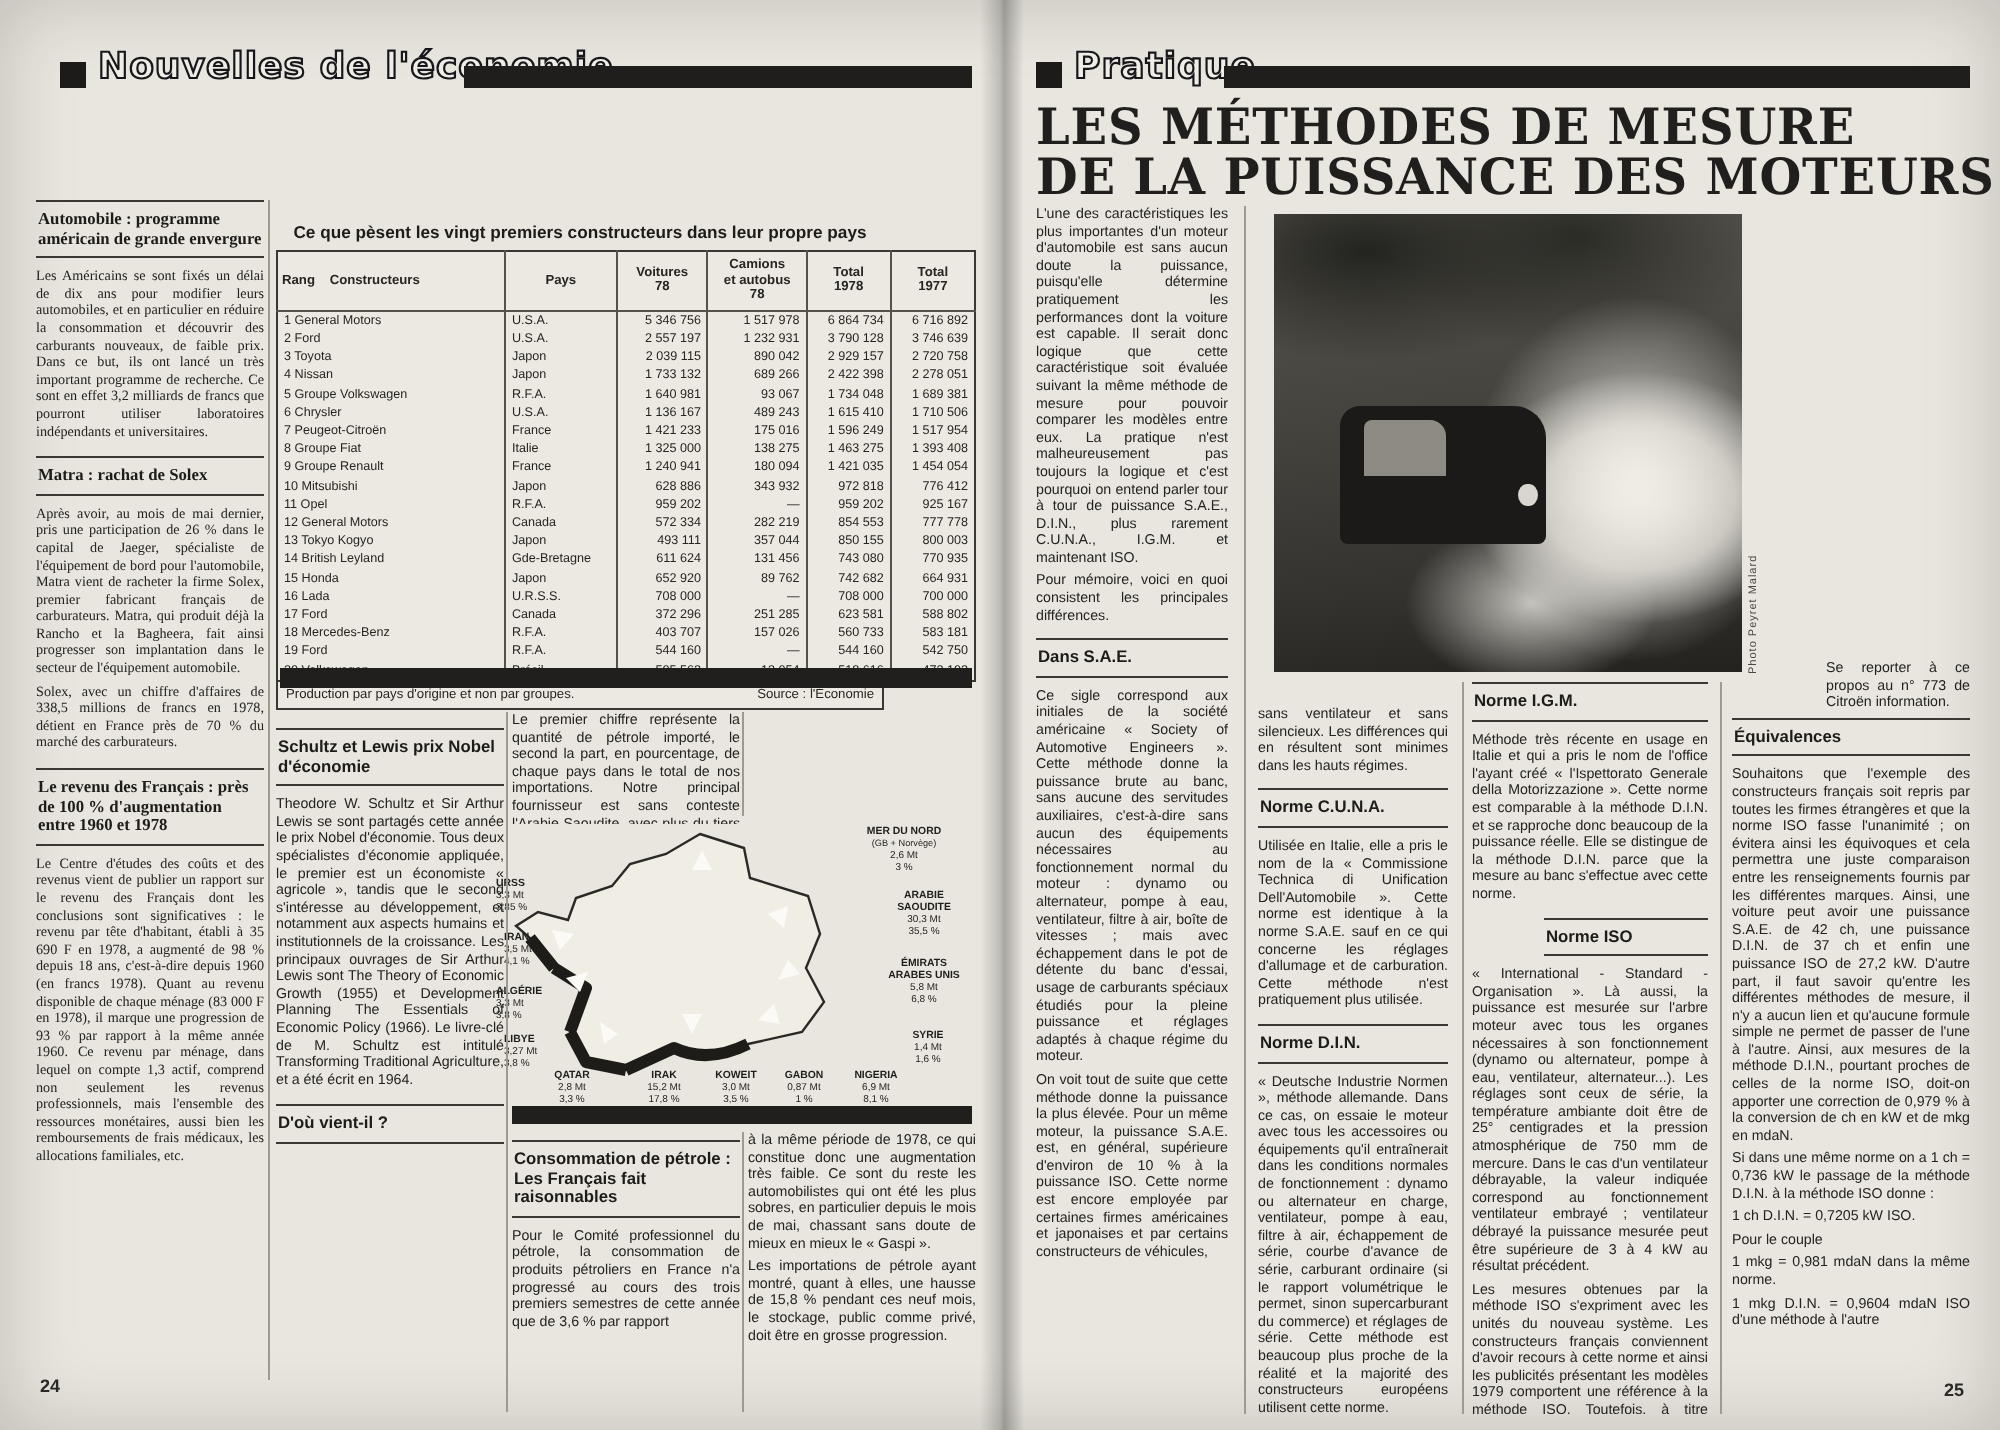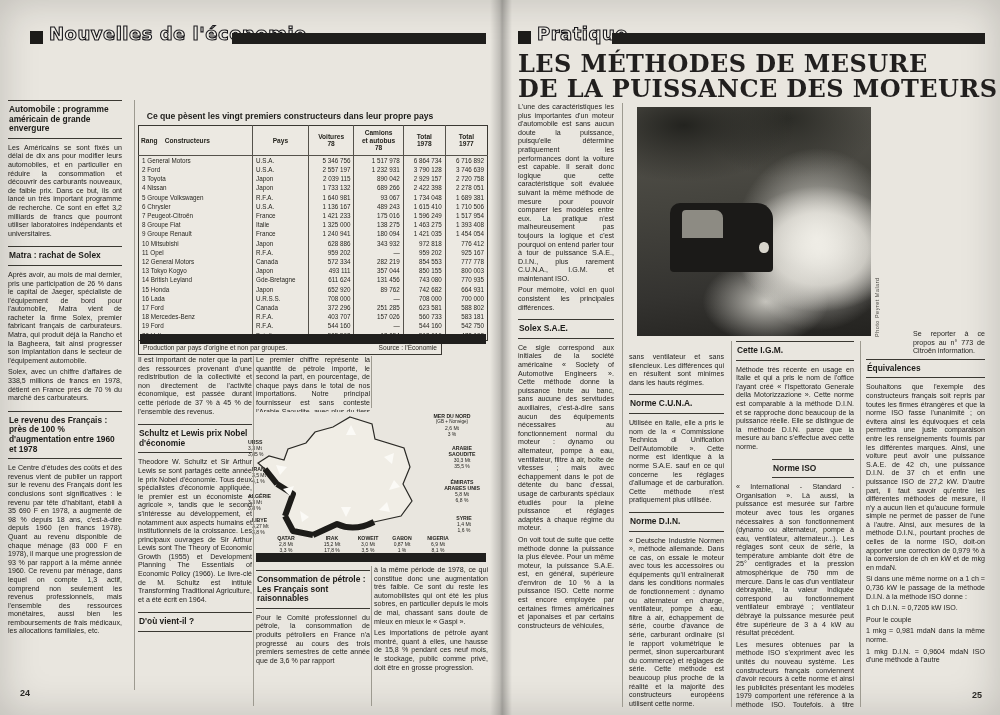--- a/index.html
+++ b/index.html
@@ -60,21 +60,21 @@
 </style>
 </head>
 <body>
 
 <div class="spread">
 
   <div class="hdr-square" style="left:30px;top:31px;"></div>
   <div class="bubble" style="left:49px;top:23px;">Nouvelles de l'économie</div>
   <div class="hdr-bar" style="left:232px;top:33px;width:254px;"></div>
 
-  <div class="col" style="left:8px;top:100px;width:114px;height:585px;">
+  <div class="col" style="left:18px;top:100px;width:114px;height:585px;font-family:Liberation Serif, serif;">
     <div class="sec-head">Automobile : programme américain de grande envergure</div>
     <p>Les Américains se sont fixés un délai de dix ans pour modifier leurs automobiles, et en particulier en réduire la consommation et découvrir des carburants nouveaux, de faible prix. Dans ce but, ils ont lancé un très important programme de recherche. Ce sont en effet 3,2 milliards de francs que pourront utiliser laboratoires indépendants et universitaires.</p>
     <div class="sec-head" style="margin-top:8px;">Matra : rachat de Solex</div>
     <p>Après avoir, au mois de mai dernier, pris une participation de 26 % dans le capital de Jaeger, spécialiste de l'équipement de bord pour l'automobile, Matra vient de racheter la firme Solex, premier fabricant français de carburateurs. Matra, qui produit déjà la Rancho et la Bagheera, fait ainsi progresser son implantation dans le secteur de l'équipement automobile.</p>
     <p>Solex, avec un chiffre d'affaires de 338,5 millions de francs en 1978, détient en France près de 70 % du marché des carburateurs.</p>
     <div class="sec-head" style="margin-top:8px;">Le revenu des Français : près de 100 % d'augmentation entre 1960 et 1978</div>
     <p>Le Centre d'études des coûts et des revenus vient de publier un rapport sur le revenu des Français dont les conclusions sont significatives : le revenu par tête d'habitant, établi à 35 690 F en 1978, a augmenté de 98 % depuis 18 ans, c'est-à-dire depuis 1960 (en francs 1978). Quant au revenu disponible de chaque ménage (83 000 F en 1978), il marque une progression de 93 % par rapport à la même année 1960. Ce revenu par ménage, dans lequel on compte 1,3 actif, comprend non seulement les revenus professionnels, mais l'ensemble des ressources monétaires, aussi bien les remboursements de frais médicaux, les allocations familiales, etc.</p>
   </div>
   <div class="pagenum" style="left:20px;top:688px;text-align:center;">24</div>
 
@@ -261,21 +261,20 @@
         </tbody>
     </table>
     <div class="tfoot">
       <span>Production par pays d'origine et non par groupes.</span>
       <span>Source : l'Économie</span>
     </div>
   </div>
   <div class="blackbar" style="left:140px;top:334px;width:346px;height:10px;"></div>
 
   <div class="col" style="left:138px;top:356px;width:114px;height:350px;">
-    <p>Il est important de noter que la part des ressources provenant d'une redistribution de la collectivité et non directement de l'activité économique, est passée durant cette période de 37 % à 45 % de l'ensemble des revenus.</p>
     <div class="sec-head" style="margin-top:8px;">Schultz et Lewis prix Nobel d'économie</div>
     <p>Theodore W. Schultz et Sir Arthur Lewis se sont partagés cette année le prix Nobel d'économie. Tous deux spécialistes d'économie appliquée, le premier est un économiste « agricole », tandis que le second s'intéresse au développement, et notamment aux aspects humains et institutionnels de la croissance. Les principaux ouvrages de Sir Arthur Lewis sont The Theory of Economic Growth (1955) et Development Planning The Essentials of Economic Policy (1966). Le livre-clé de M. Schultz est intitulé Transforming Traditional Agriculture, et a été écrit en 1964.</p>
     <div class="sec-head" style="margin-top:8px;">D'où vient-il ?</div>
   </div>
 
   <div class="col" style="left:256px;top:356px;width:114px;height:56px;">
     <p>Le premier chiffre représente la quantité de pétrole importé, le second la part, en pourcentage, de chaque pays dans le total de nos importations. Notre principal fournisseur est sans conteste l'Arabie Saoudite, avec plus du tiers des livraisons.</p>
   </div>
 
   <div class="map">
@@ -304,21 +303,21 @@
     <div class="mlabel" style="left:162px;top:124px;"><b>NIGERIA</b><span>6,9 Mt</span><br><span>8,1 %</span></div>
     <div class="mlabel" style="left:176px;top:2px;"><b>MER DU NORD</b><span style="display:block;font-size:4.6px;">(GB + Norvège)</span><span>2,6 Mt</span><br><span>3 %</span></div>
     <div class="mlabel" style="left:186px;top:34px;"><b>ARABIE SAOUDITE</b><span>30,3 Mt</span><br><span>35,5 %</span></div>
     <div class="mlabel" style="left:186px;top:68px;"><b>ÉMIRATS ARABES UNIS</b><span>5,8 Mt</span><br><span>6,8 %</span></div>
     <div class="mlabel" style="left:188px;top:104px;"><b>SYRIE</b><span>1,4 Mt</span><br><span>1,6 %</span></div>
   </div>
 
   <div class="blackbar" style="left:256px;top:553px;width:230px;height:9px;"></div>
 
   <div class="col" style="left:256px;top:570px;width:114px;height:138px;">
-    <div class="sec-head">Consommation de pétrole : Les Français sont raisonnables</div>
+    <div class="sec-head">Consommation de pétrole : Les Français fait raisonnables</div>
     <p>Pour le Comité professionnel du pétrole, la consommation de produits pétroliers en France n'a progressé au cours des trois premiers semestres de cette année que de 3,6 % par rapport</p>
   </div>
   <div class="col" style="left:374px;top:566px;width:114px;height:142px;">
     <p>à la même période de 1978, ce qui constitue donc une augmentation très faible. Ce sont du reste les automobilistes qui ont été les plus sobres, en particulier depuis le mois de mai, chassant sans doute de mieux en mieux le « Gaspi ».</p>
     <p>Les importations de pétrole ayant montré, quant à elles, une hausse de 15,8 % pendant ces neuf mois, le stockage, public comme privé, doit être en grosse progression.</p>
   </div>
 
   <div class="vrule" style="left:134px;top:100px;height:590px;"></div>
   <div class="vrule" style="left:253px;top:356px;height:350px;"></div>
   <div class="vrule" style="left:371px;top:356px;height:52px;"></div>
@@ -336,35 +335,35 @@
     <div class="car">
       <div class="win"></div>
       <div class="lamp"></div>
     </div>
   </div>
   <div class="credit">Photo Peyret Malard</div>
 
   <div class="col" style="left:518px;top:103px;width:96px;height:604px;">
     <p>L'une des caractéristiques les plus importantes d'un moteur d'automobile est sans aucun doute la puissance, puisqu'elle détermine pratiquement les performances dont la voiture est capable. Il serait donc logique que cette caractéristique soit évaluée suivant la même méthode de mesure pour pouvoir comparer les modèles entre eux. La pratique n'est malheureusement pas toujours la logique et c'est pourquoi on entend parler tour à tour de puissance S.A.E., D.I.N., plus rarement C.U.N.A., I.G.M. et maintenant ISO.</p>
     <p>Pour mémoire, voici en quoi consistent les principales différences.</p>
-    <div class="sec-head" style="margin-top:7px;">Solex S.A.E.</div>
+    <div class="sec-head" style="margin-top:7px;">Dans S.A.E.</div>
     <p>Ce sigle correspond aux initiales de la société américaine « Society of Automotive Engineers ». Cette méthode donne la puissance brute au banc, sans aucune des servitudes auxiliaires, c'est-à-dire sans aucun des équipements nécessaires au fonctionnement normal du moteur : dynamo ou alternateur, pompe à eau, ventilateur, filtre à air, boîte de vitesses ; mais avec échappement dans le pot de détente du banc d'essai, usage de carburants spéciaux étudiés pour la pleine puissance et réglages adaptés à chaque régime du moteur.</p>
     <p>On voit tout de suite que cette méthode donne la puissance la plus élevée. Pour un même moteur, la puissance S.A.E. est, en général, supérieure d'environ de 10 % à la puissance ISO. Cette norme est encore employée par certaines firmes américaines et japonaises et par certains constructeurs de véhicules,</p>
   </div>
 
   <div class="col" style="left:629px;top:341px;width:95px;height:366px;margin-top:12px;">
     <p>sans ventilateur et sans silencieux. Les différences qui en résultent sont minimes dans les hauts régimes.</p>
     <div class="sec-head" style="margin-top:7px;">Norme C.U.N.A.</div>
     <p>Utilisée en Italie, elle a pris le nom de la « Commissione Technica di Unification Dell'Automobile ». Cette norme est identique à la norme S.A.E. sauf en ce qui concerne les réglages d'allumage et de carburation. Cette méthode n'est pratiquement plus utilisée.</p>
     <div class="sec-head" style="margin-top:7px;">Norme D.I.N.</div>
     <p>« Deutsche Industrie Normen », méthode allemande. Dans ce cas, on essaie le moteur avec tous les accessoires ou équipements qu'il entraînerait dans les conditions normales de fonctionnement : dynamo ou alternateur en charge, ventilateur, pompe à eau, filtre à air, échappement de série, courbe d'avance de série, carburant ordinaire (si le rapport volumétrique le permet, sinon supercarburant du commerce) et réglages de série. Cette méthode est beaucoup plus proche de la réalité et la majorité des constructeurs européens utilisent cette norme.</p>
   </div>
 
   <div class="col" style="left:736px;top:341px;width:118px;height:366px;">
-    <div class="sec-head">Cette I.G.M.</div>
+    <div class="sec-head">Norme I.G.M.</div>
     <p>Méthode très récente en usage en Italie et qui a pris le nom de l'office l'ayant créé « l'Ispettorato Generale della Motorizzazione ». Cette norme est comparable à la méthode D.I.N. et se rapproche donc beaucoup de la puissance réelle. Elle se distingue de la méthode D.I.N. parce que la mesure au banc s'effectue avec cette norme.</p>
     <div class="sec-head" style="margin-top:7px;margin-left:36px;">Norme ISO</div>
     <p>« International - Standard - Organisation ». Là aussi, la puissance est mesurée sur l'arbre moteur avec tous les organes nécessaires à son fonctionnement (dynamo ou alternateur, pompe à eau, ventilateur, alternateur...). Les réglages sont ceux de série, la température ambiante doit être de 25° centigrades et la pression atmosphérique de 750 mm de mercure. Dans le cas d'un ventilateur débrayable, la valeur indiquée correspond au fonctionnement ventilateur embrayé ; ventilateur débrayé la puissance mesurée peut être supérieure de 3 à 4 kW au résultat précédent.</p>
     <p>Les mesures obtenues par la méthode ISO s'expriment avec les unités du nouveau système. Les constructeurs français conviennent d'avoir recours à cette norme et ainsi les publicités présentant les modèles 1979 comportent une référence à la méthode ISO. Toutefois, à titre transitoire et pendant deux ans, les constructeurs feront également référence à la norme D.I.N. Les indications sont données :</p>
 
   </div>
 
   <div class="col" style="left:866px;top:330px;width:119px;height:356px;">
     <p class="note-right" style="width:72px;margin-left:47px;">Se reporter à ce propos au n° 773 de Citroën information.</p>
     <div class="sec-head">Équivalences</div>

